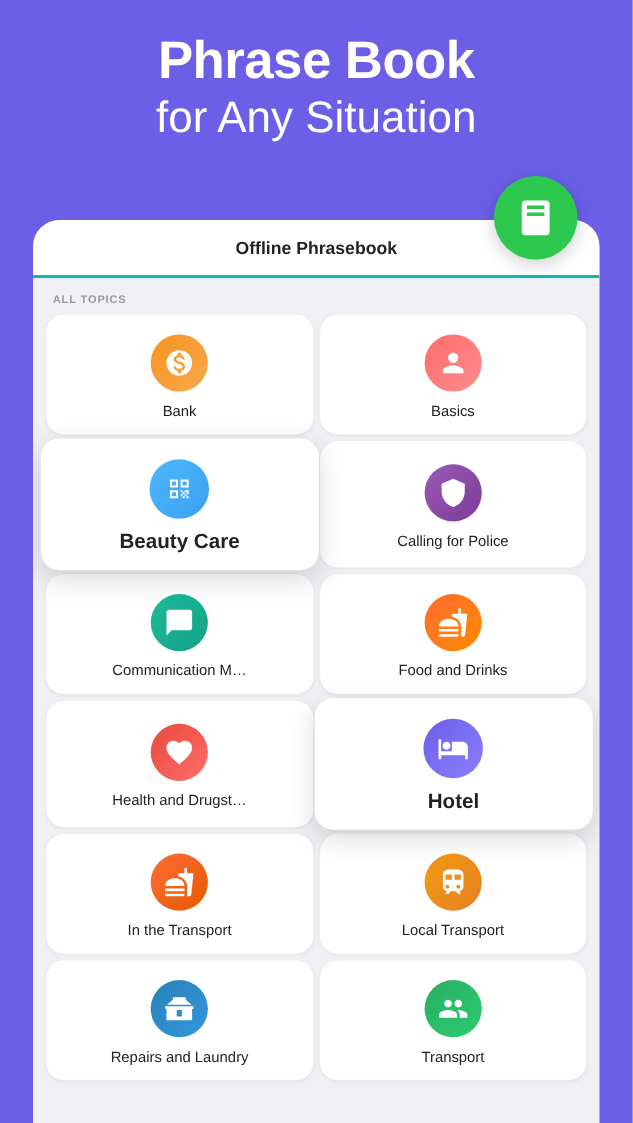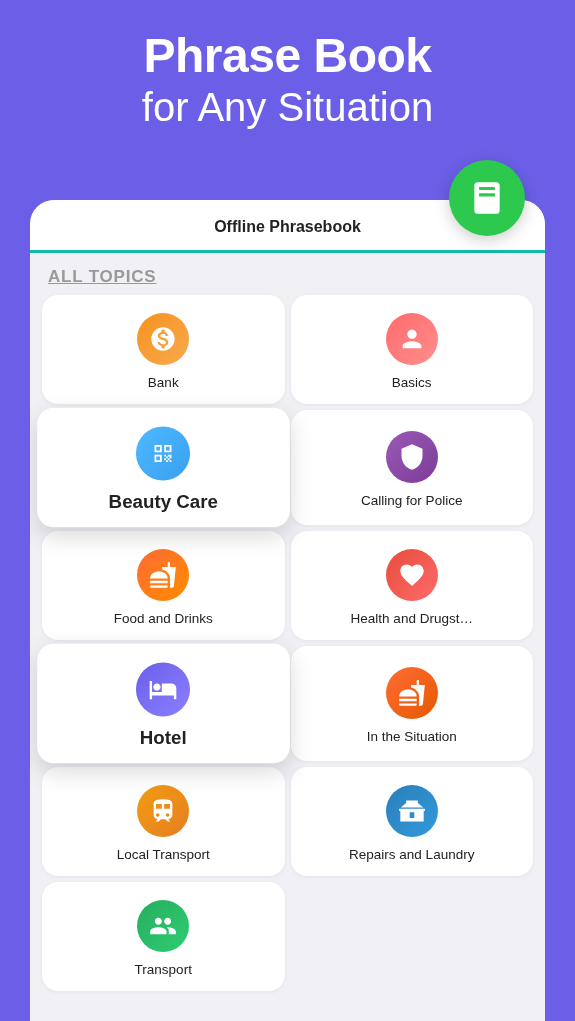--- a/index.html
+++ b/index.html
@@ -58,27 +58,26 @@
       padding: 18px 0 14px;
       text-align: center;
       font-size: 16px;
       font-weight: 600;
       color: #222;
       border-radius: 24px 24px 0 0;
       border-bottom: 3px solid #14b8a6;
     }
 
     .section-label {
-      font-size: 17px;
+      font-size: 10px;
       font-weight: 600;
       color: #999;
       letter-spacing: 0.8px;
       padding: 14px 18px 8px;
       text-transform: uppercase;
-      text-decoration: underline;
     }
 
     .grid {
       display: grid;
       grid-template-columns: 1fr 1fr;
       gap: 6px;
       padding: 0 12px 10px;
     }
 
     .topic-card {
@@ -205,20 +204,28 @@
       </div>
       <div class="topic-card">
         <div class="icon-circle ic-police">
           <svg viewBox="0 0 24 24" width="28" height="28" fill="white">
             <path d="M12 1L3 5v6c0 5.55 3.84 10.74 9 12 5.16-1.26 9-6.45 9-12V5l-9-4z"></path>
           </svg>
         </div>
         <div class="label">Calling for Police</div>
       </div>
       <div class="topic-card">
+        <div class="icon-circle ic-comm">
+          <svg viewBox="0 0 24 24" width="28" height="28" fill="white">
+            <path d="M20 2H4c-1.1 0-2 .9-2 2v18l4-4h14c1.1 0 2-.9 2-2V4c0-1.1-.9-2-2-2z"></path>
+          </svg>
+        </div>
+        <div class="label">Communication M…</div>
+      </div>
+      <div class="topic-card">
         <div class="icon-circle ic-food">
           <svg viewBox="0 0 24 24" width="28" height="28" fill="white">
             <path d="M18.06 22.99h1.66c.84 0 1.53-.64 1.63-1.46L23 5.05h-5V1h-1.97v4.05h-4.97l.3 2.34c1.71.47 3.31 1.32 4.27 2.26 1.44 1.42 2.43 2.89 2.43 5.29v8.05zM1 21.99V21h15.03v.99c0 .55-.45 1-1.01 1H2.01c-.56 0-1.01-.45-1.01-1zm15.03-7c0-8-15.03-8-15.03 0h15.03zM1.02 17h15v2H1.02v-2z"></path>
           </svg>
         </div>
         <div class="label">Food and Drinks</div>
       </div>
       <div class="topic-card">
         <div class="icon-circle ic-health">
           <svg viewBox="0 0 24 24" width="28" height="28" fill="white">
@@ -234,21 +241,21 @@
           </svg>
         </div>
         <div class="label">Hotel</div>
       </div>
       <div class="topic-card">
         <div class="icon-circle ic-restaurant">
           <svg viewBox="0 0 24 24" width="28" height="28" fill="white">
             <path d="M18.06 22.99h1.66c.84 0 1.53-.64 1.63-1.46L23 5.05h-5V1h-1.97v4.05h-4.97l.3 2.34c1.71.47 3.31 1.32 4.27 2.26 1.44 1.42 2.43 2.89 2.43 5.29v8.05zM1 21.99V21h15.03v.99c0 .55-.45 1-1.01 1H2.01c-.56 0-1.01-.45-1.01-1zm15.03-7c0-8-15.03-8-15.03 0h15.03zM1.02 17h15v2H1.02v-2z"></path>
           </svg>
         </div>
-        <div class="label">In the Situation</div>
+        <div class="label">In the Transport</div>
       </div>
       <div class="topic-card">
         <div class="icon-circle ic-transport">
           <svg viewBox="0 0 24 24" width="28" height="28" fill="white">
             <path d="M12 2c-4.42 0-8 .5-8 4v9.5C4 17.43 5.57 19 7.5 19L6 20.5v.5h2.23l2-2H14l2 2h2v-.5L16.5 19c1.93 0 3.5-1.57 3.5-3.5V6c0-3.5-3.58-4-8-4zM7.5 17c-.83 0-1.5-.67-1.5-1.5S6.67 14 7.5 14s1.5.67 1.5 1.5S8.33 17 7.5 17zm3.5-7H6V6h5v4zm2 0V6h5v4h-5zm3 7c-.83 0-1.5-.67-1.5-1.5s.67-1.5 1.5-1.5 1.5.67 1.5 1.5-.67 1.5-1.5 1.5z"></path>
           </svg>
         </div>
         <div class="label">Local Transport</div>
       </div>
       <div class="topic-card">

